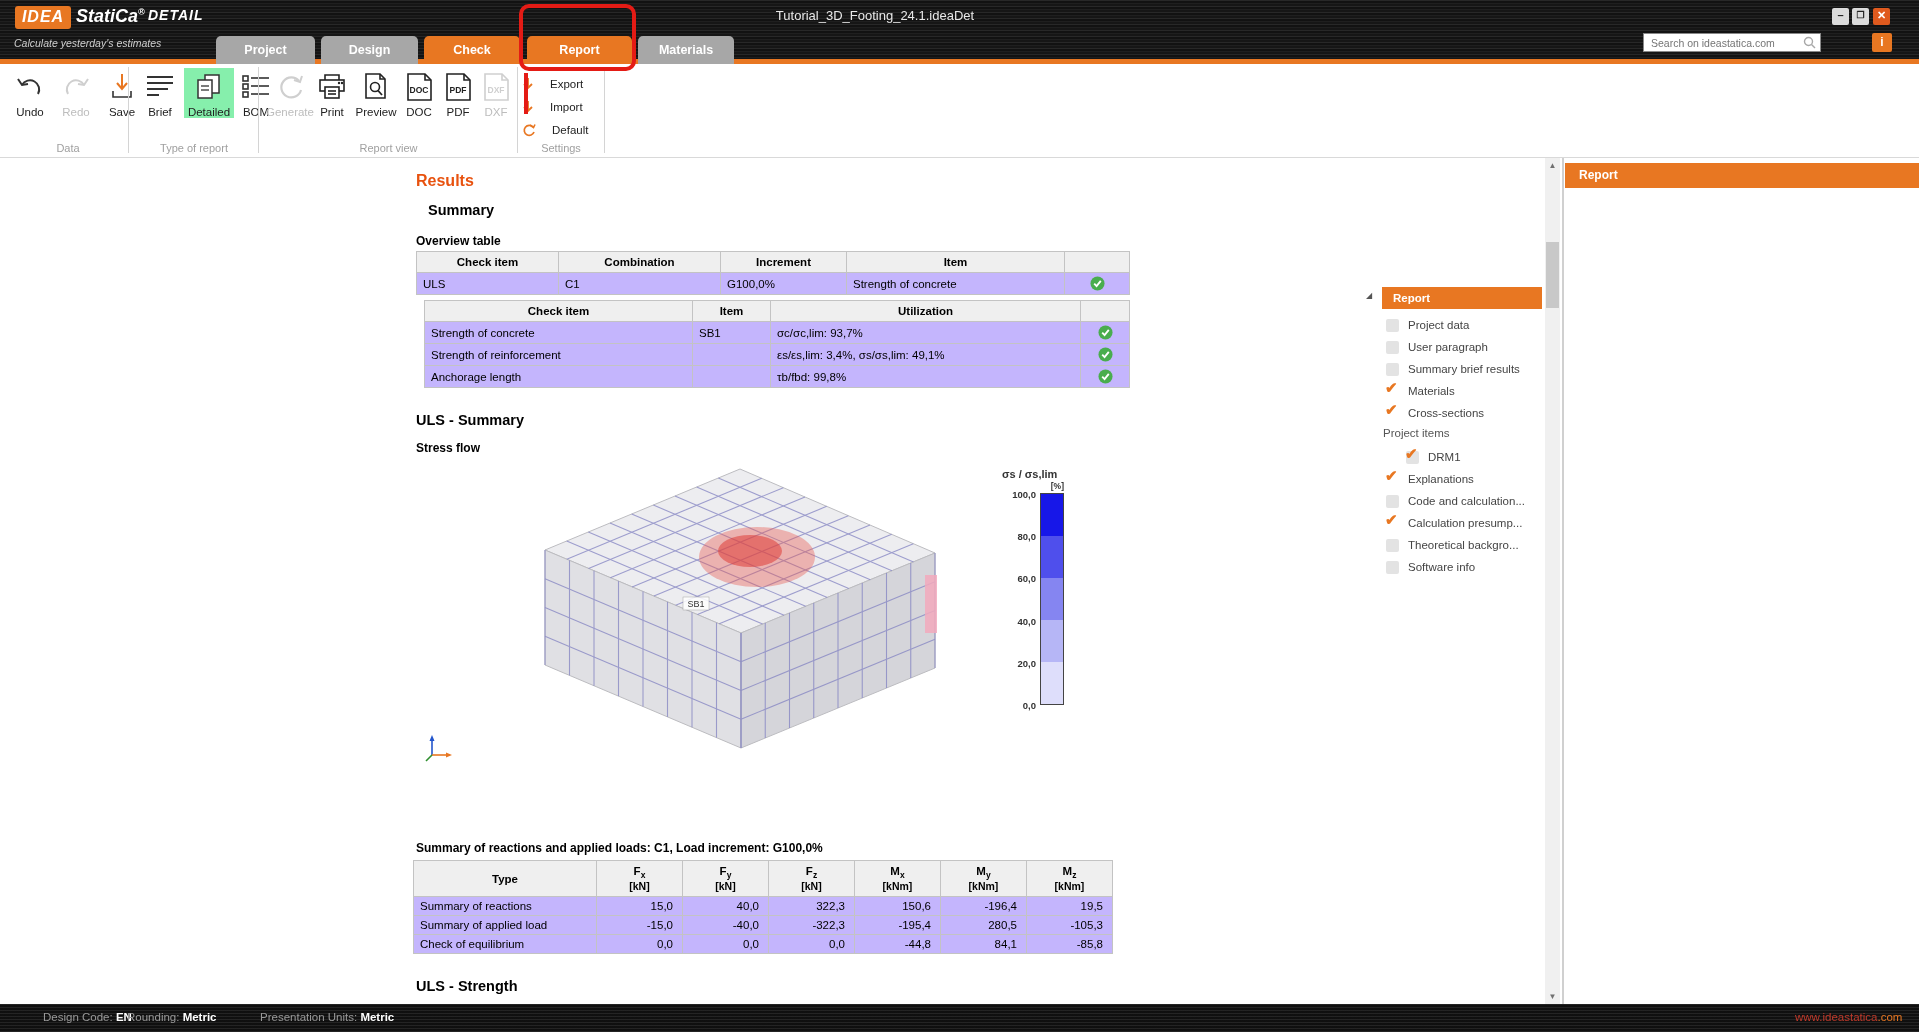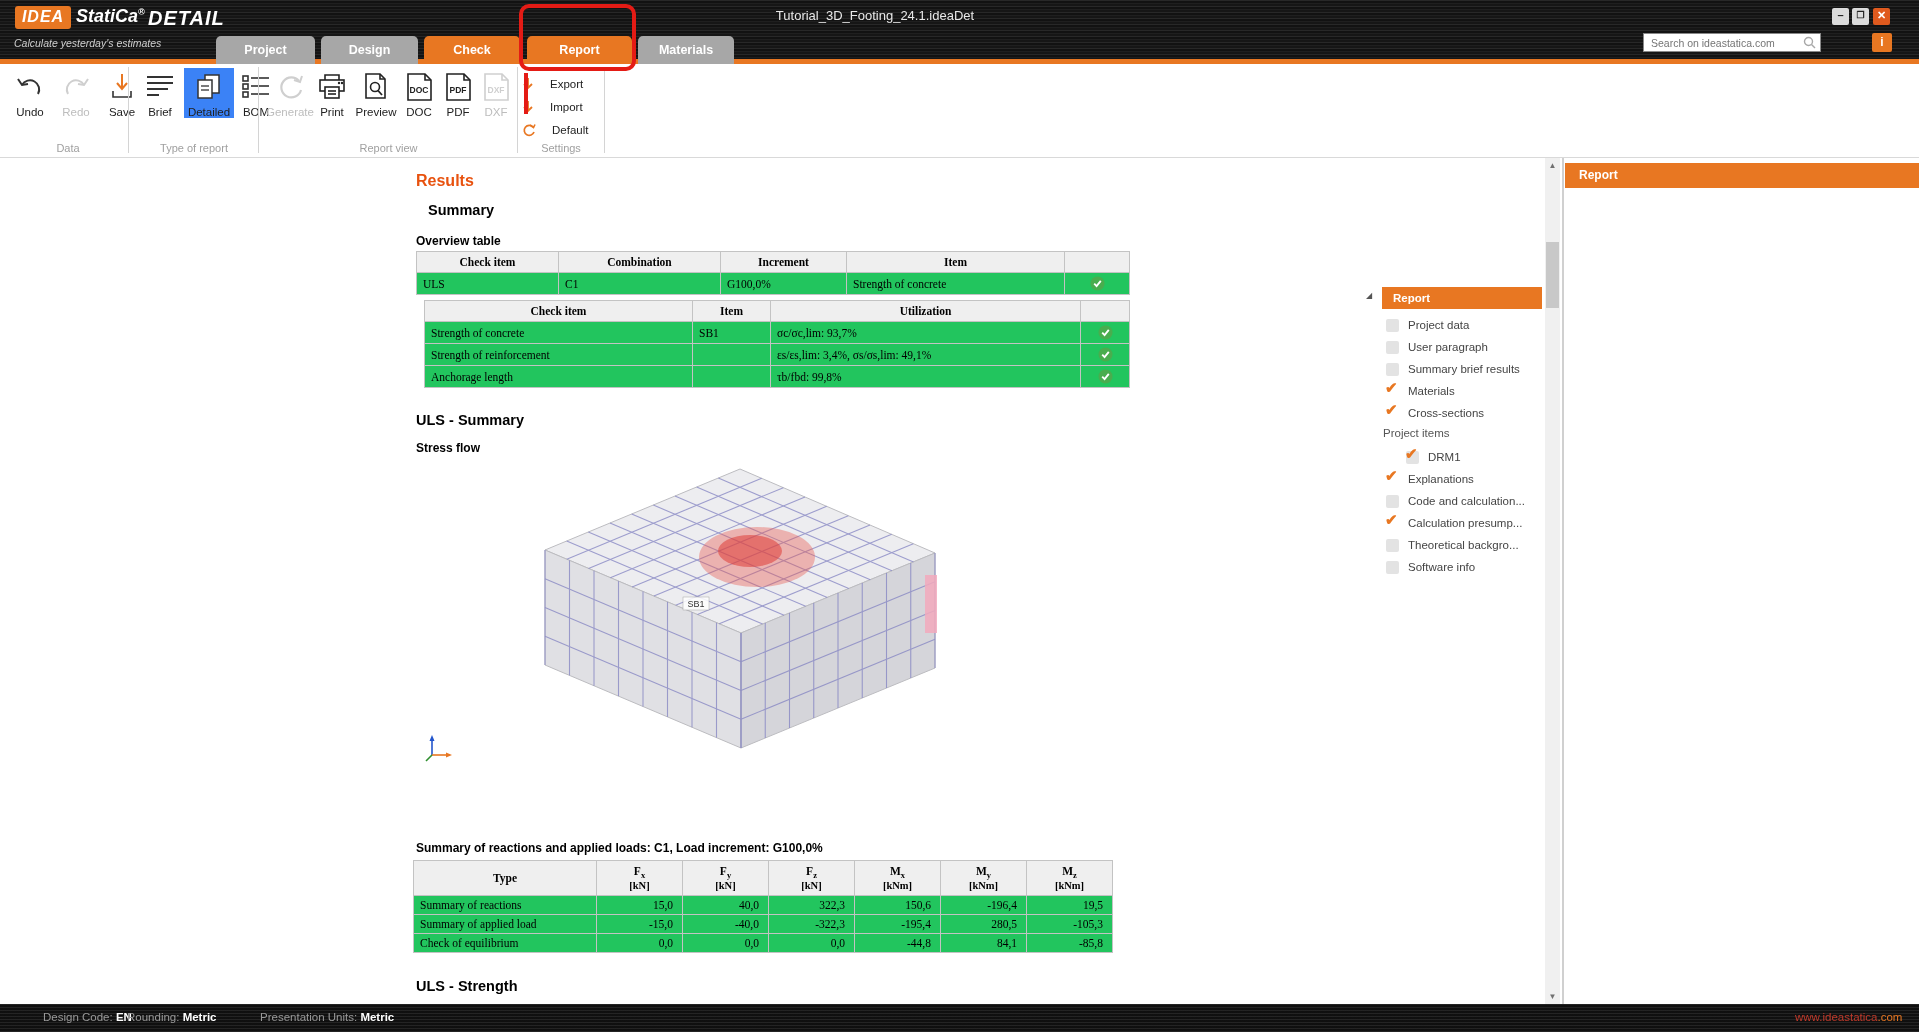--- a/index.html
+++ b/index.html
@@ -13,21 +13,21 @@
     background-image:repeating-linear-gradient(180deg, rgba(255,255,255,.07) 0 1px, rgba(0,0,0,.25) 1px 3px, rgba(255,255,255,.03) 3px 4px, rgba(0,0,0,.1) 4px 6px);
   }
   .orange-strip { position:absolute; left:0; top:59px; width:1919px; height:5px; background:#e87722; }
   .logo-box { position:absolute; left:15px; top:6px; width:56px; height:23px; background:#e87722;
     border-radius:3px; color:#fff; font-weight:bold; font-style:italic; font-size:16px;
     text-align:center; line-height:22px; letter-spacing:1px; }
   .logo-statica { position:absolute; left:76px; top:6px; color:#fff; font-weight:bold;
     font-style:italic; font-size:18px; }
   .logo-reg { font-size:9px; vertical-align:super; }
   .logo-product { position:absolute; left:148px; top:7px; color:#fff; font-weight:bold;
-    font-style:italic; font-size:20px; letter-spacing:1px; }
+    font-style:italic; font-size:14px; letter-spacing:1px; }
   .tagline { position:absolute; left:14px; top:37px; color:#cfcfcf; font-style:italic; font-size:10.5px; }
   .win-title { position:absolute; left:650px; top:8px; width:450px; text-align:center;
     color:#e8e8e8; font-size:13px; }
 
   .tabs { position:absolute; left:0; top:0; width:1919px; height:64px; }
   .tab { position:absolute; top:36px; height:28px; border-radius:5px 5px 0 0;
     color:#fff; font-weight:bold; font-size:12.5px; text-align:center; line-height:28px; cursor:pointer; }
   .tab.gray { background:#a7a7a7; }
   .tab.orangetab { background:#e87722; }
 
@@ -49,35 +49,35 @@
   .red-line { position:absolute; left:524px; top:73px; width:4px; height:41px; background:#e41b15;
     z-index:50; pointer-events:none; }
 
   
   .ribbon { position:absolute; left:0; top:64px; width:1919px; height:94px; background:#fff;
     border-bottom:1px solid #d9d9d9; }
   .rib-btn { position:absolute; top:4px; width:44px; text-align:center; cursor:pointer; }
   .rib-btn .ric { height:34px; display:flex; align-items:flex-end; justify-content:center; }
   .rib-btn .rlb { font-size:11.5px; color:#222; margin-top:4px; white-space:nowrap; }
   .rib-btn.disabled .rlb { color:#bdbdbd; }
-  .rib-btn.selected { background:#3b82f6; }
+  .rib-btn.selected { background:#86efac; }
   .rib-sep { position:absolute; top:3px; width:1px; height:86px; background:#d4d4d4; }
   .group-label { position:absolute; top:78px; font-size:11px; color:#a0a0a0; text-align:center; white-space:nowrap; }
   .settings-item { position:absolute; left:522px; width:80px; height:20px; display:flex; align-items:center;
     gap:16px; cursor:pointer; }
   .settings-item span { font-size:11.5px; color:#222; }
 
   
   .content { position:absolute; left:0; top:158px; width:1543px; height:846px; background:#fff; overflow:hidden; }
   .h-results { position:absolute; left:416px; top:14px; color:#e8520f; font-size:16px; font-weight:bold; }
   .h-summary { position:absolute; left:416px; top:44px; color:#000; font-size:14.5px; font-weight:bold;margin-left:12px; }
   .h-small { position:absolute; color:#000; font-size:12px; font-weight:bold; }
 
   table.rep { border-collapse:collapse; table-layout:fixed; font-size:11.5px; color:#000;
-    border:1px solid #c3c3c3; background:#22c55e;font-family:Liberation Serif, serif; }
+    border:1px solid #c3c3c3; background:#c4b5fd; }
   table.rep th { background:#efefef; font-weight:bold; border:1px solid #c3c3c3;
     text-align:center; padding:4px 6px; }
   table.rep td { border:1px solid #c3c3c3; padding:3px 6px; text-align:left; }
   table.rep td.num { text-align:right; padding-right:9px;padding-left:36px; }
   table.rep td.ctr { text-align:center; }
   .t-overview { position:absolute; left:416px; top:93px; width:713px; }
   .t-checks { position:absolute; left:424px; top:142px; width:705px; }
   .t-yield { position:absolute; left:416px; top:611px; width:698px; }
   .t-react { position:absolute; left:413px; top:702px; width:699px; }
   .t-react th .unit { display:block; font-weight:bold; font-size:10.5px; }
@@ -477,20 +477,39 @@
     </svg>
 
     <svg width="30" height="30" viewBox="0 0 30 30" style="position:absolute; left:424px; top:575px;">
       <line x1="8" y1="22" x2="8" y2="6" stroke="#2255cc" stroke-width="1.6"></line>
         <polygon points="8,2 5.5,8 10.5,8" fill="#2255cc"></polygon>
       <line x1="8" y1="22" x2="24" y2="22" stroke="#e87722" stroke-width="1.6"></line>
         <polygon points="28,22 22,19.5 22,24.5" fill="#e87722"></polygon>
       <line x1="8" y1="22" x2="2" y2="28" stroke="#2f8f2f" stroke-width="1.6"></line>
     </svg>
 
+    <div class="legend">
+      <div class="legend-title">σs / σs,lim</div>
+      <div class="legend-unit">[%]</div>
+      <div class="legend-wrap">
+        <div class="legend-bar">
+          <div class="legend-seg" style="background: rgb(23, 23, 232);"></div>
+          <div class="legend-seg" style="background: rgb(79, 79, 236);"></div>
+          <div class="legend-seg" style="background: rgb(133, 133, 241);"></div>
+          <div class="legend-seg" style="background: rgb(182, 182, 246);"></div>
+          <div class="legend-seg" style="background: rgb(222, 222, 251);"></div>
+        </div>
+        <div class="legend-tick" style="top:-4px;">100,0</div>
+        <div class="legend-tick" style="top:38px;">80,0</div>
+        <div class="legend-tick" style="top:80px;">60,0</div>
+        <div class="legend-tick" style="top:123px;">40,0</div>
+        <div class="legend-tick" style="top:165px;">20,0</div>
+        <div class="legend-tick" style="top:207px;">0,0</div>
+      </div>
+    </div>
 
 
     <div class="caption-b">Summary of reactions and applied loads: C1, Load increment: G100,0%</div>
 
     <table class="rep t-react">
       <colgroup>
           <col style="width:183px">
           <col style="width:86px">
           <col style="width:86px">
           <col style="width:86px">

